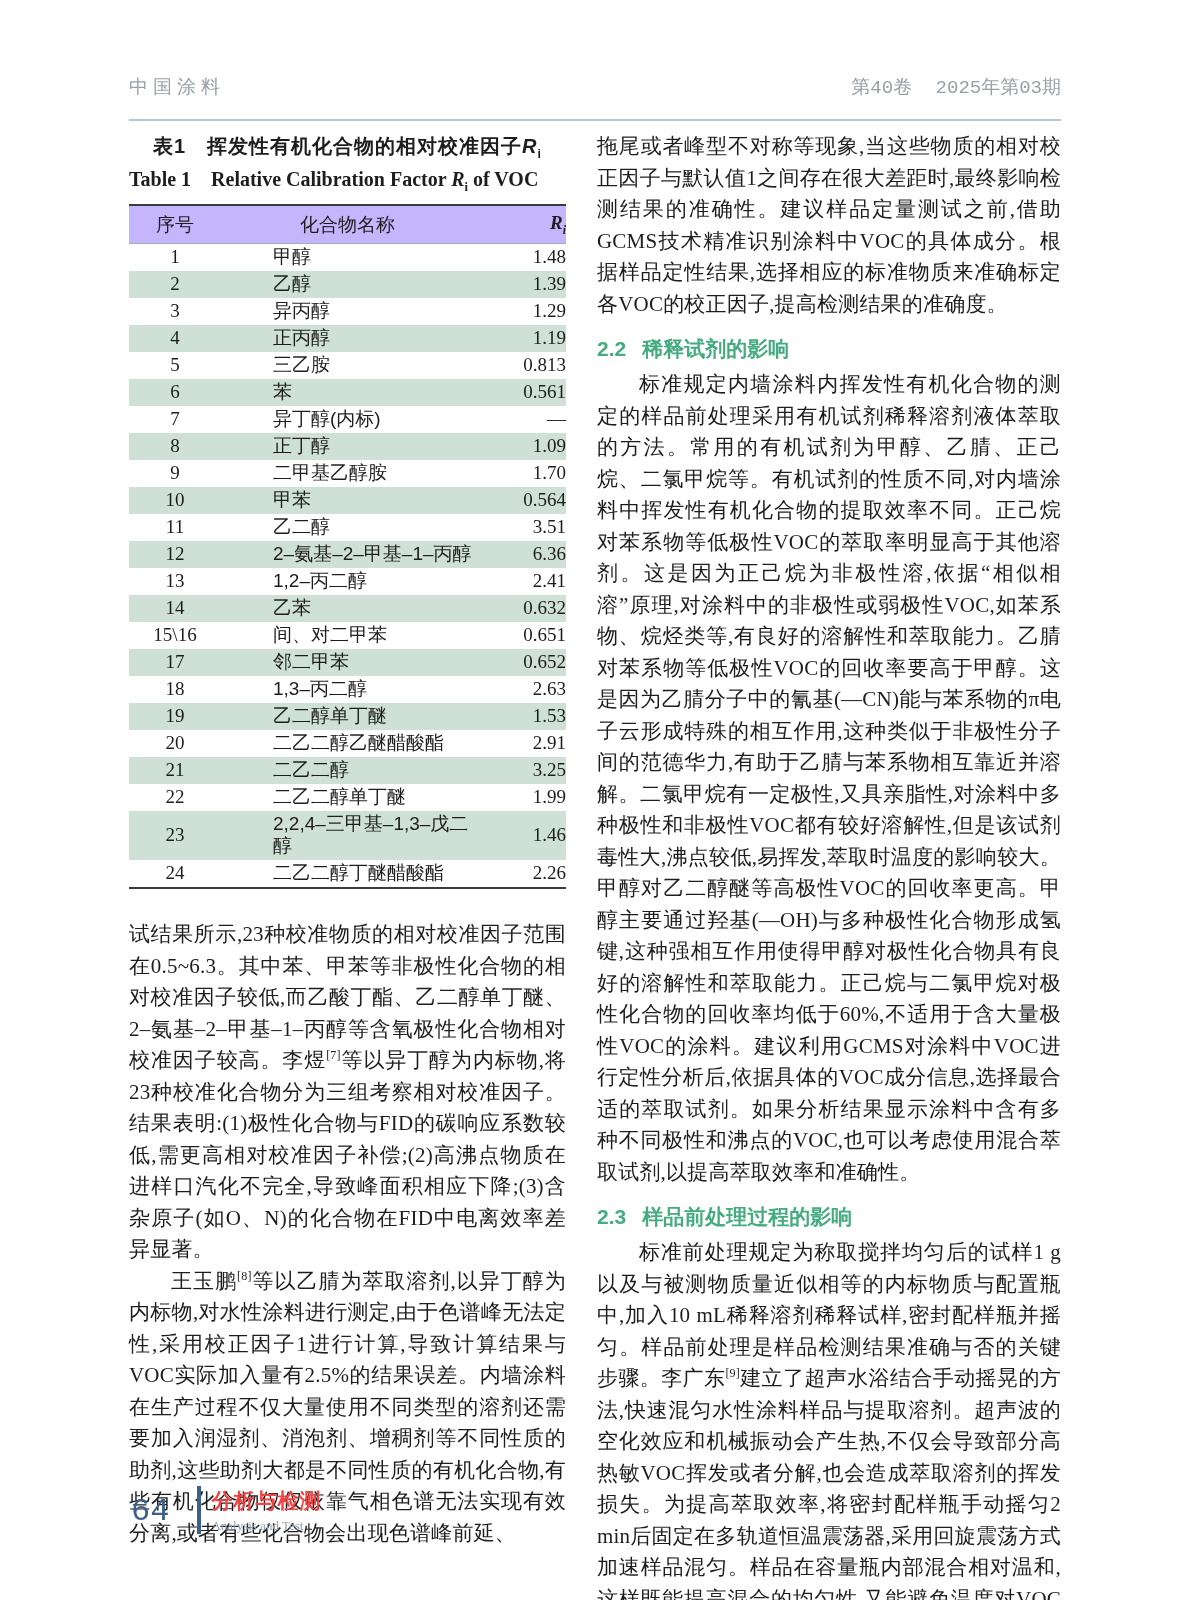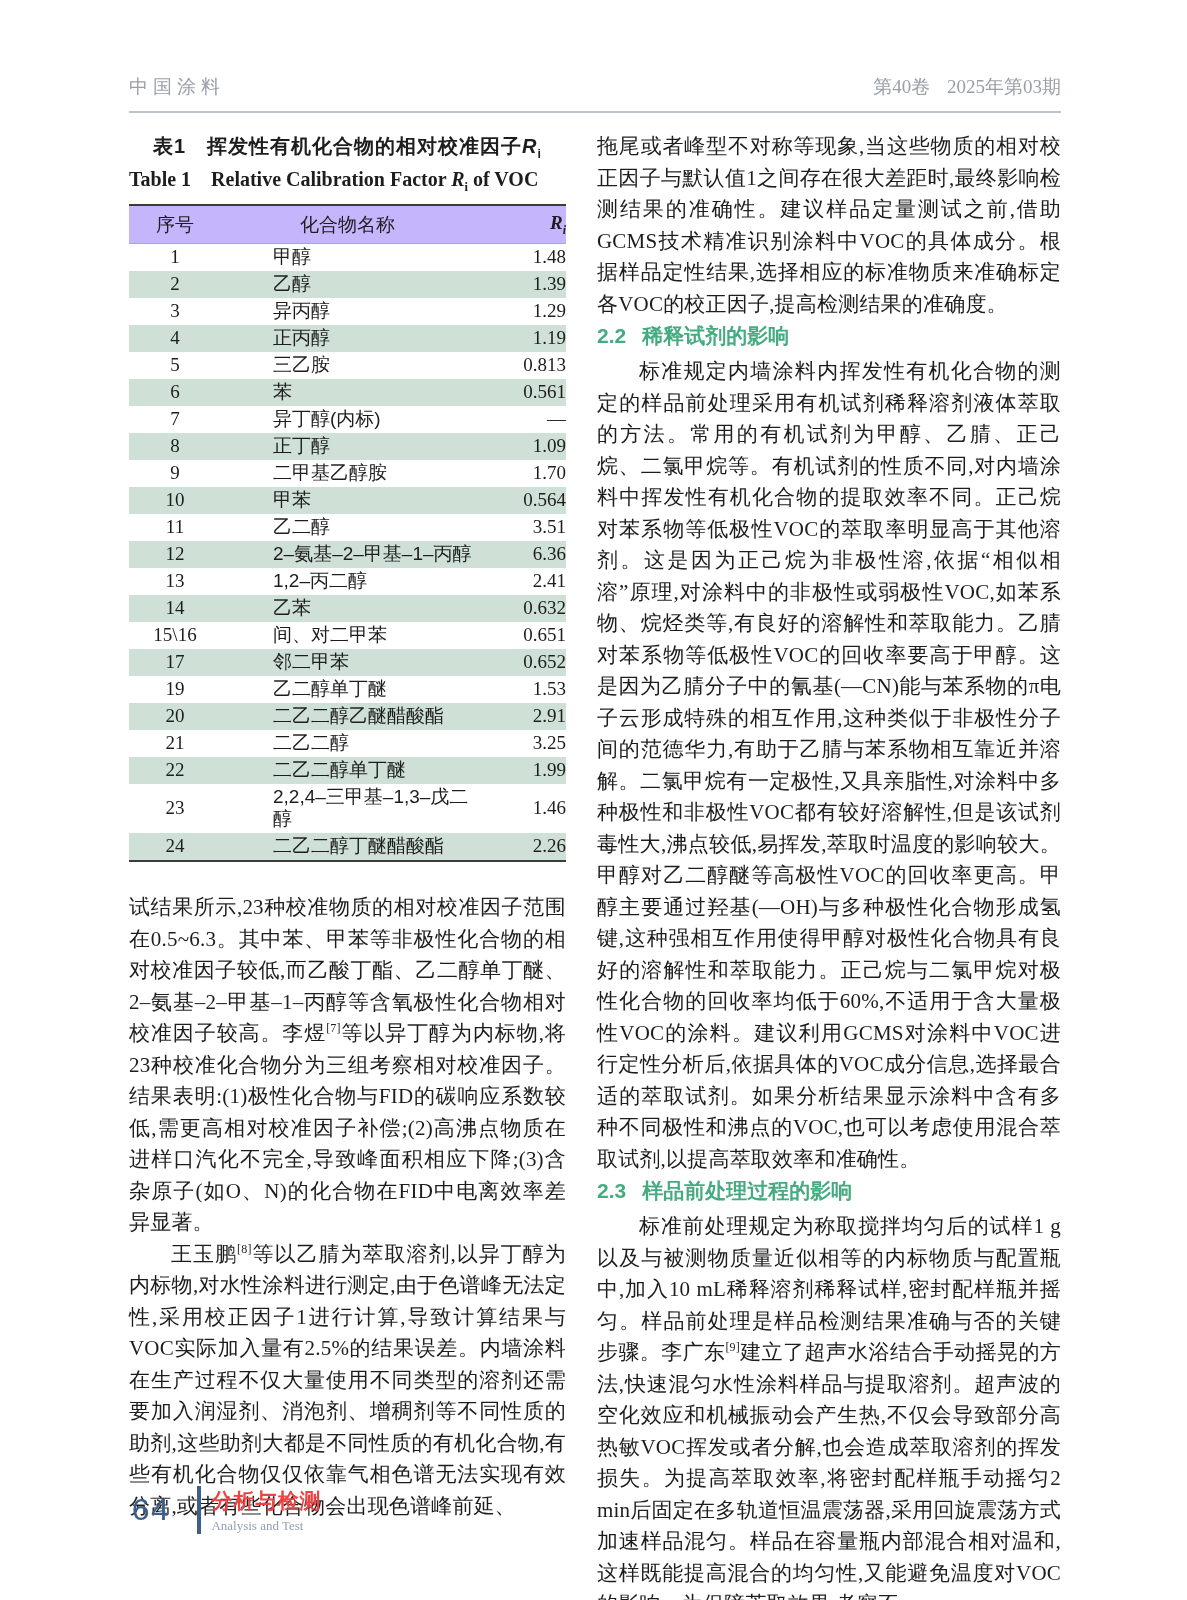--- a/index.html
+++ b/index.html
@@ -17,24 +17,24 @@
   
   .page-header {
     position: absolute;
     left: 129px;
     top: 74px;
     width: 932px;
     display: flex;
     justify-content: space-between;
     align-items: flex-end;
     border-bottom: 2px solid #bcc4cd;
-    padding-bottom: 11px;
+    padding-bottom: 19px;
     color: #9aa0a8;
     font-size: 19px;
-    font-family: Liberation Serif, serif;
+    font-family: Liberation Mono, monospace;
   }
   .journal-name { letter-spacing: 5px; }
   .issue-info span + span { margin-left: 12px; }
   
   .content {
     position: absolute;
     left: 129px;
     top: 131px;
     width: 932px;
     display: flex;
@@ -90,21 +90,21 @@
     letter-spacing: 0.2px;
   }
   .indent { text-indent: 2em; }
   .first-block { margin-top: 30px; }
   sup.ref { font-size: 12px; line-height: 0; }
   .section-h {
     font-family: "Liberation Sans", sans-serif;
     font-size: 21px;
     font-weight: bold;
     color: #45ab80;
-    margin: 2px 0 6px;
+    margin: 15px 0 6px;
   }
   .section-h .h-num { margin-right: 16px; }
   
   .page-footer {
     position: absolute;
     left: 131px;
     top: 1486px;
     display: flex;
     align-items: center;
   }
@@ -260,20 +260,25 @@
                 <td class="c-name">间、对二甲苯</td>
                 <td class="c-ri">0.651</td>
               </tr>
 
               <tr>
                 <td class="c-no">17</td>
                 <td class="c-name">邻二甲苯</td>
                 <td class="c-ri">0.652</td>
               </tr>
 
+              <tr>
+                <td class="c-no">18</td>
+                <td class="c-name">1,3–丙二醇</td>
+                <td class="c-ri">2.63</td>
+              </tr>
 
               <tr>
                 <td class="c-no">19</td>
                 <td class="c-name">乙二醇单丁醚</td>
                 <td class="c-ri">1.53</td>
               </tr>
 
               <tr>
                 <td class="c-no">20</td>
                 <td class="c-name">二乙二醇乙醚醋酸酯</td>

